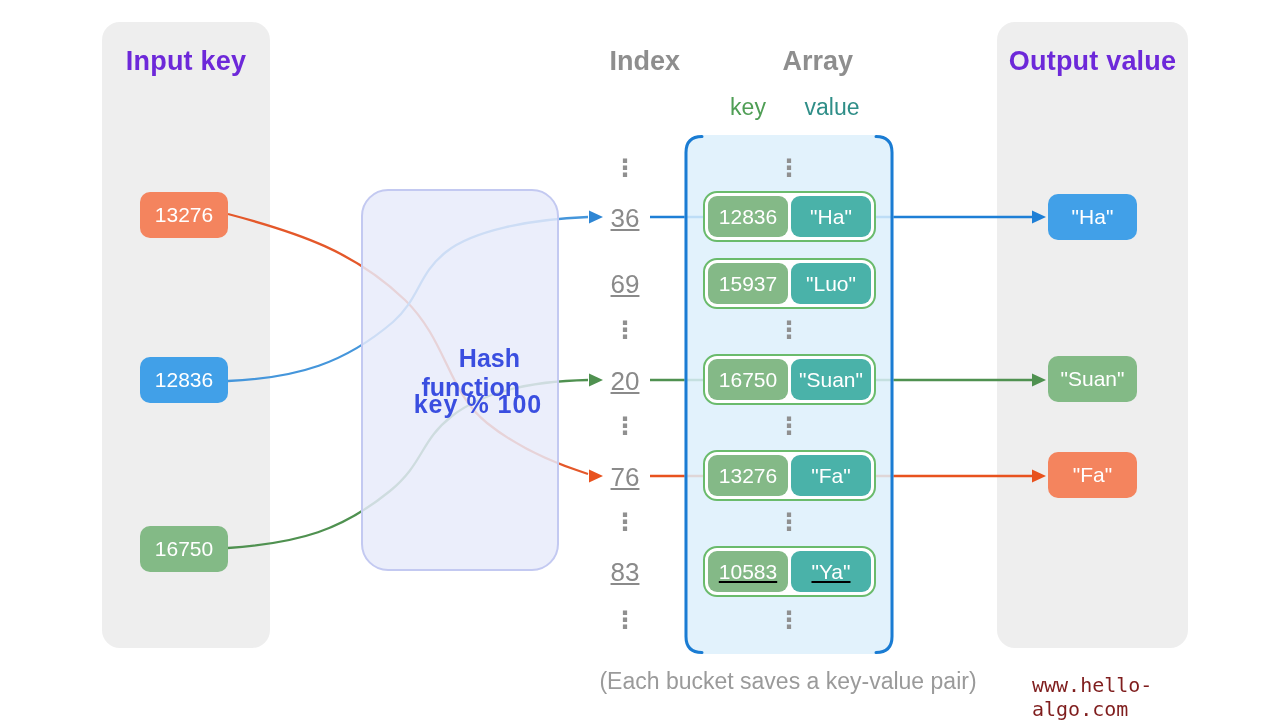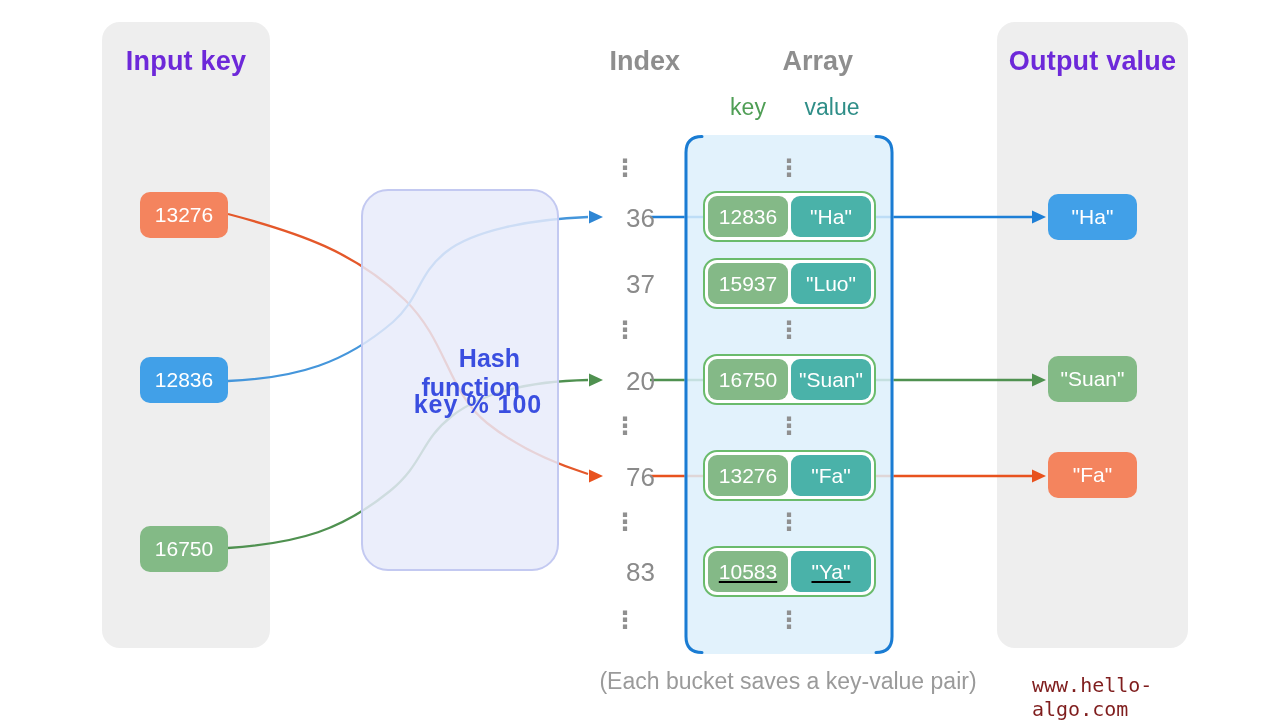--- a/index.html
+++ b/index.html
@@ -22,22 +22,22 @@
   .sub-label{
     position:absolute;text-align:center;font-size:23px;font-weight:500;
   }
   .chip{
     position:absolute;width:88px;height:46px;border-radius:10px;
     display:flex;align-items:center;justify-content:center;
     color:#ffffff;font-size:21px;font-weight:500;
   }
   .out-chip{width:89px;}
   .idx{
-    position:absolute;left:595px;width:60px;text-align:right;
-    font-size:26px;color:#8A8A8A;font-weight:500;
+    position:absolute;left:595px;width:60px;text-align:center;
+    font-size:26px;color:#8A8A8A;font-weight:500;text-decoration:underline;
   }
   .dots{
     position:absolute;width:60px;text-align:center;
     font-size:24px;line-height:30px;color:#909090;font-weight:700;
   }
   .bucket{
     position:absolute;left:703px;width:173px;height:51px;box-sizing:border-box;
     background:#ffffff;border:2px solid #6ABB6C;border-radius:14px;
     display:flex;align-items:stretch;gap:3px;padding:3px;
   }
@@ -109,21 +109,21 @@
 
 <div class="chip layer3" style="left: 140px; top: 192px; background: rgb(244, 132, 94);">13276</div>
 <div class="chip layer3" style="left: 140px; top: 357px; background: rgb(65, 160, 232);">12836</div>
 <div class="chip layer3" style="left: 140px; top: 526px; background: rgb(131, 186, 134);">16750</div>
 
 <div class="hash-title layer3" style="top:344px;">Hash function</div>
 <div class="hash-formula layer3" style="top:390px;">key % 100</div>
 
 <div class="dots layer3" style="left:595px;top:153px;">⋮</div>
 <div class="idx layer3" style="top:203px;">36</div>
-<div class="idx layer3" style="top:269px;">37</div>
+<div class="idx layer3" style="top:269px;">69</div>
 <div class="dots layer3" style="left:595px;top:315px;">⋮</div>
 <div class="idx layer3" style="top:366px;">20</div>
 <div class="dots layer3" style="left:595px;top:411px;">⋮</div>
 <div class="idx layer3" style="top:462px;">76</div>
 <div class="dots layer3" style="left:595px;top:507px;">⋮</div>
 <div class="idx layer3" style="top:557px;">83</div>
 <div class="dots layer3" style="left:595px;top:605px;">⋮</div>
 
 <div class="dots layer3" style="left:759px;top:153px;">⋮</div>
 <div class="dots layer3" style="left:759px;top:315px;">⋮</div>

